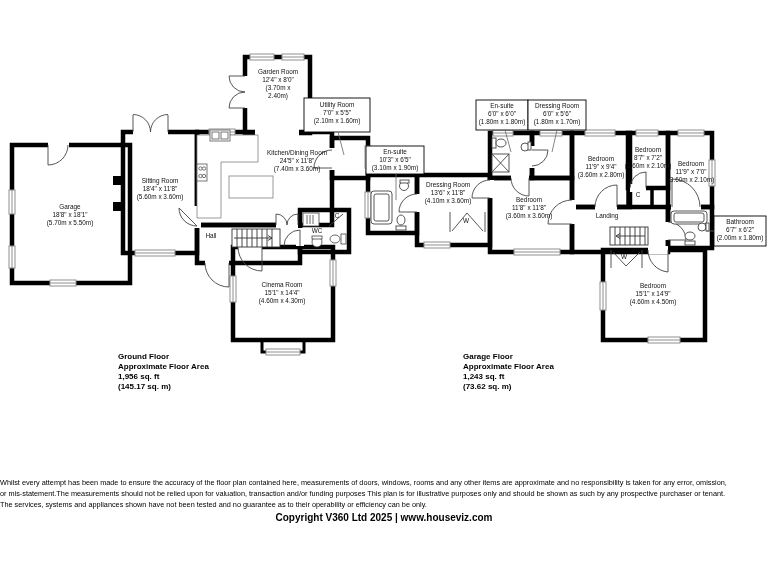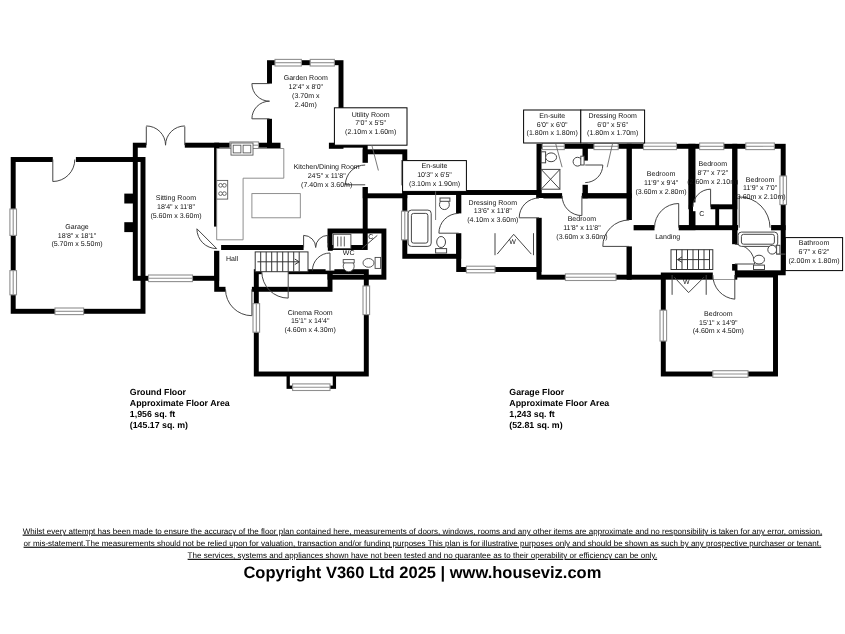--- a/index.html
+++ b/index.html
@@ -5,22 +5,22 @@
   html,body{margin:0;padding:0;}
   body{
     width:768px;height:576px;background:#ffffff;position:relative;overflow:hidden;
     font-family:"Liberation Sans", sans-serif;color:#000;
   }
   .plan-svg{position:absolute;left:0;top:0;}
   .lbl{position:absolute;text-align:center;font-size:6.4px;line-height:8px;color:#111;}
   .lbl div{white-space:normal;}
   .tag{position:absolute;text-align:center;font-size:6.4px;line-height:8px;color:#111;}
   .summary{position:absolute;font-size:8px;line-height:10px;font-weight:bold;color:#000;}
-  .foot{position:absolute;left:0;width:768px;text-align:center;font-size:7.3px;line-height:10px;color:#000;text-decoration:underline;}
-  .copy{position:absolute;left:0;width:768px;text-align:center;font-size:15px;font-weight:bold;color:#000;}
+  .foot{position:absolute;left:0;width:768px;text-align:left;font-size:7.3px;line-height:10px;color:#000;}
+  .copy{position:absolute;left:0;width:768px;text-align:center;font-size:10px;font-weight:bold;color:#000;}
 </style>
 </head>
 <body>
 
 <svg class="plan-svg" width="768" height="576" viewBox="0 0 768 576">
 
   <g stroke="#000" stroke-width="4.5" fill="none">
     <rect x="12" y="145" width="118" height="138"></rect>
     <rect x="123" y="132" width="74" height="121"></rect>
     <rect x="197" y="132" width="135" height="93"></rect>
@@ -354,19 +354,19 @@
 <div class="summary" style="left:118px;top:352px;width:164px">
   <div>Ground Floor</div>
   <div>Approximate Floor Area</div>
   <div>1,956 sq. ft</div>
   <div>(145.17 sq. m)</div>
 </div>
 <div class="summary" style="left:463px;top:352px;width:164px">
   <div>Garage Floor</div>
   <div>Approximate Floor Area</div>
   <div>1,243 sq. ft</div>
-  <div>(52.81 sq. m)</div>
+  <div>(73.62 sq. m)</div>
 </div>
 
 <div class="foot" style="top:478px">Whilst every attempt has been made to ensure the accuracy of the floor plan contained here, measurements of doors, windows, rooms and any other items are approximate and no responsibility is taken for any error, omission,</div>
 <div class="foot" style="top:489px">or mis-statement.The measurements should not be relied upon for valuation, transaction and/or funding purposes This plan is for illustrative purposes only and should be shown as such by any prospective purchaser or tenant.</div>
 <div class="foot" style="top:500px">The services, systems and appliances shown have not been tested and no guarantee as to their operability or efficiency can be only.</div>
 <div class="copy" style="top:512px">Copyright V360 Ltd 2025 | www.houseviz.com</div>
 
 </body></html>

